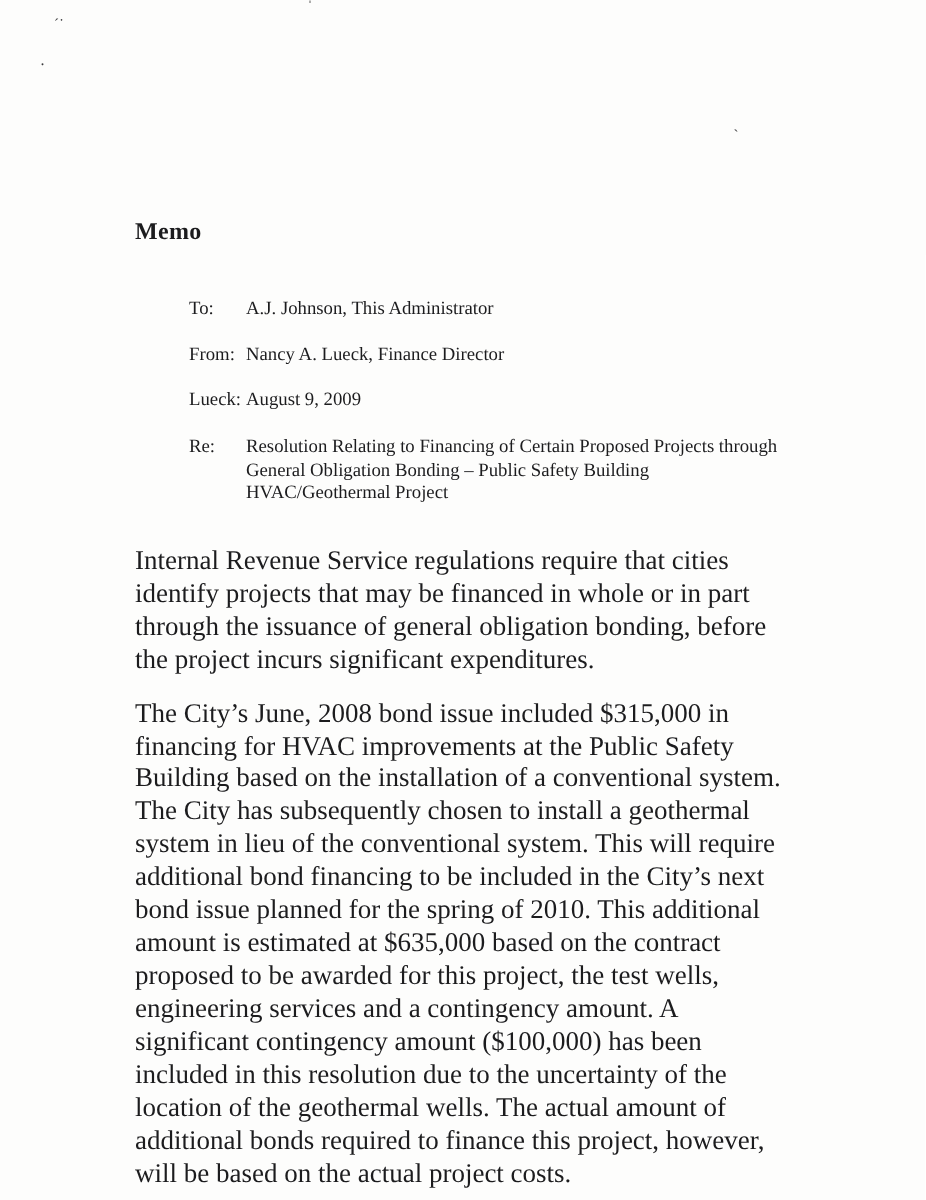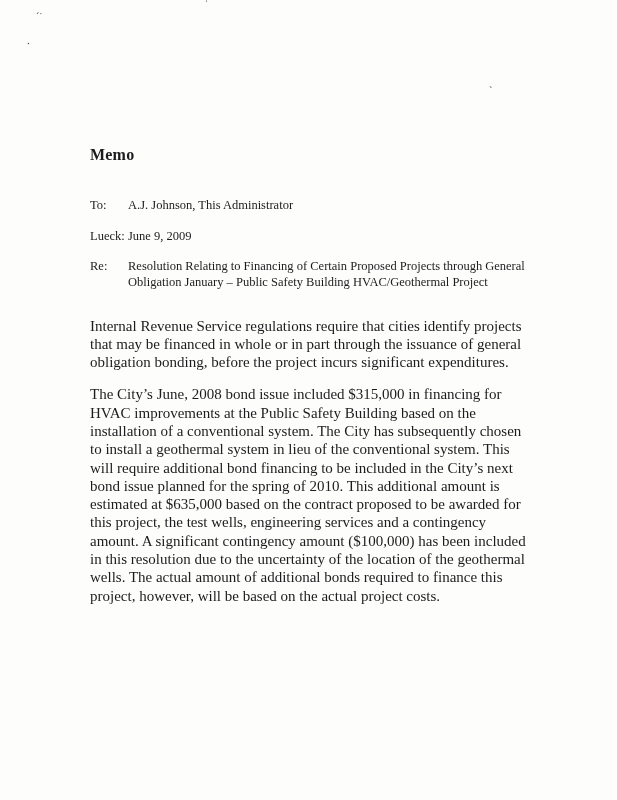--- a/index.html
+++ b/index.html
@@ -41,27 +41,28 @@
   }
   .memo-field {
     display: flex;
     align-items: flex-start;
     margin-bottom: 15px;
     font-size: 12.5px;
     line-height: 1.25;
   }
   .memo-field .field-label {
     flex: 0 0 38px;
+    margin-left: 36px;
   }
   .memo-field .field-value {
     flex: 1 1 auto;
   }
   .memo-body p {
     margin: 0 0 14px 0;
-    font-size: 15px;
+    font-size: 18px;
     line-height: 1.22;
   }
 </style>
 </head>
 <body>
 
 <div class="scan-page">
 
   <span class="artifact" style="left:36px; top:12px;">ˊ˙</span>
   <span class="artifact" style="left:27px; top:38px;">‧</span>
@@ -72,29 +73,33 @@
 
     <h1 class="memo-heading">Memo</h1>
 
     <div class="memo-fields">
 
       <div class="memo-field">
         <span class="field-label">To:</span>
         <span class="field-value">A.J. Johnson, This Administrator</span>
       </div>
 
+      <div class="memo-field">
+        <span class="field-label">From:</span>
+        <span class="field-value">Nancy A. Lueck, Finance Director</span>
+      </div>
 
       <div class="memo-field">
         <span class="field-label">Lueck:</span>
-        <span class="field-value">June 9, 2009</span>
+        <span class="field-value">August 9, 2009</span>
       </div>
 
       <div class="memo-field">
         <span class="field-label">Re:</span>
-        <span class="field-value">Resolution Relating to Financing of Certain Proposed Projects through General Obligation January – Public Safety Building HVAC/Geothermal Project</span>
+        <span class="field-value">Resolution Relating to Financing of Certain Proposed Projects through General Obligation Bonding – Public Safety Building HVAC/Geothermal Project</span>
       </div>
 
     </div>
 
     <div class="memo-body">
       <p>Internal Revenue Service regulations require that cities identify projects that may be financed in whole or in part through the issuance of general obligation bonding, before the project incurs significant expenditures.</p>
       <p>The City’s June, 2008 bond issue included $315,000 in financing for HVAC improvements at the Public Safety Building based on the installation of a conventional system.  The City has subsequently chosen to install a geothermal system in lieu of the conventional system.  This will require additional bond financing to be included in the City’s next bond issue planned for the spring of 2010. This additional amount is estimated at $635,000 based on the contract proposed to be awarded for this project, the test wells, engineering services and a contingency amount. A significant contingency amount ($100,000) has been included in this resolution due to the uncertainty of the location of the geothermal wells. The actual amount of additional bonds required to finance this project, however, will be based on the actual project costs.</p>
     </div>
 
   </div>

